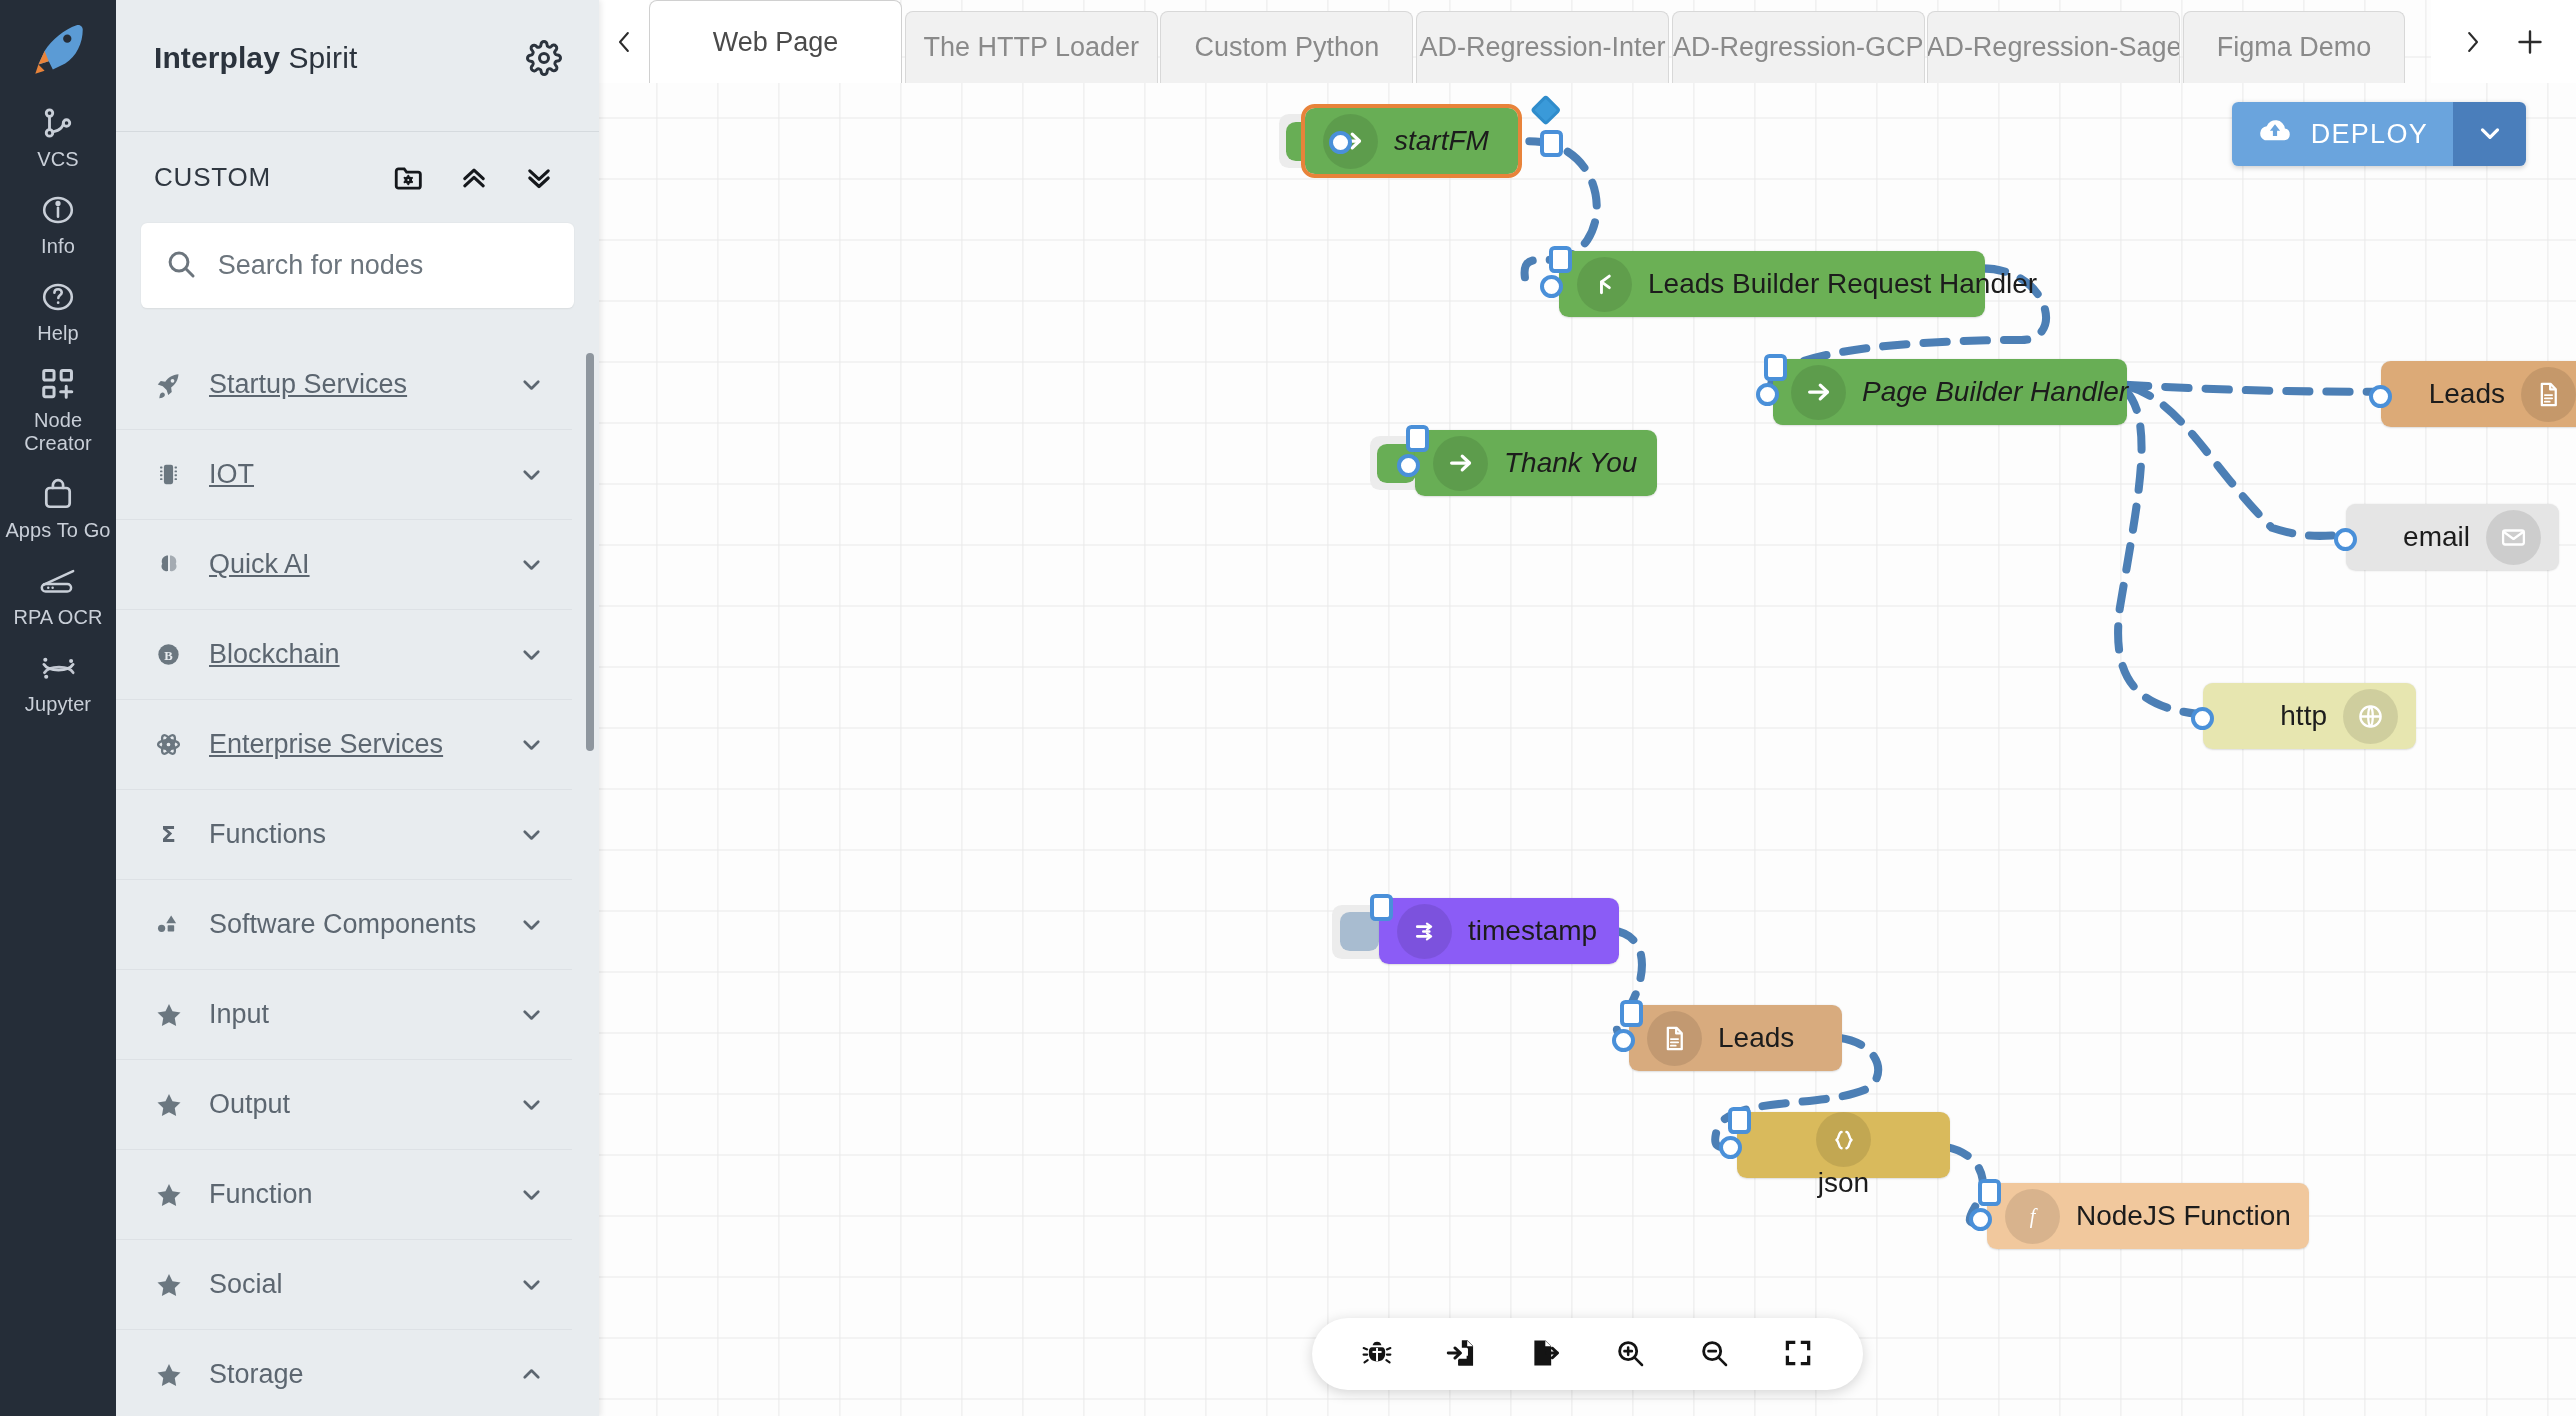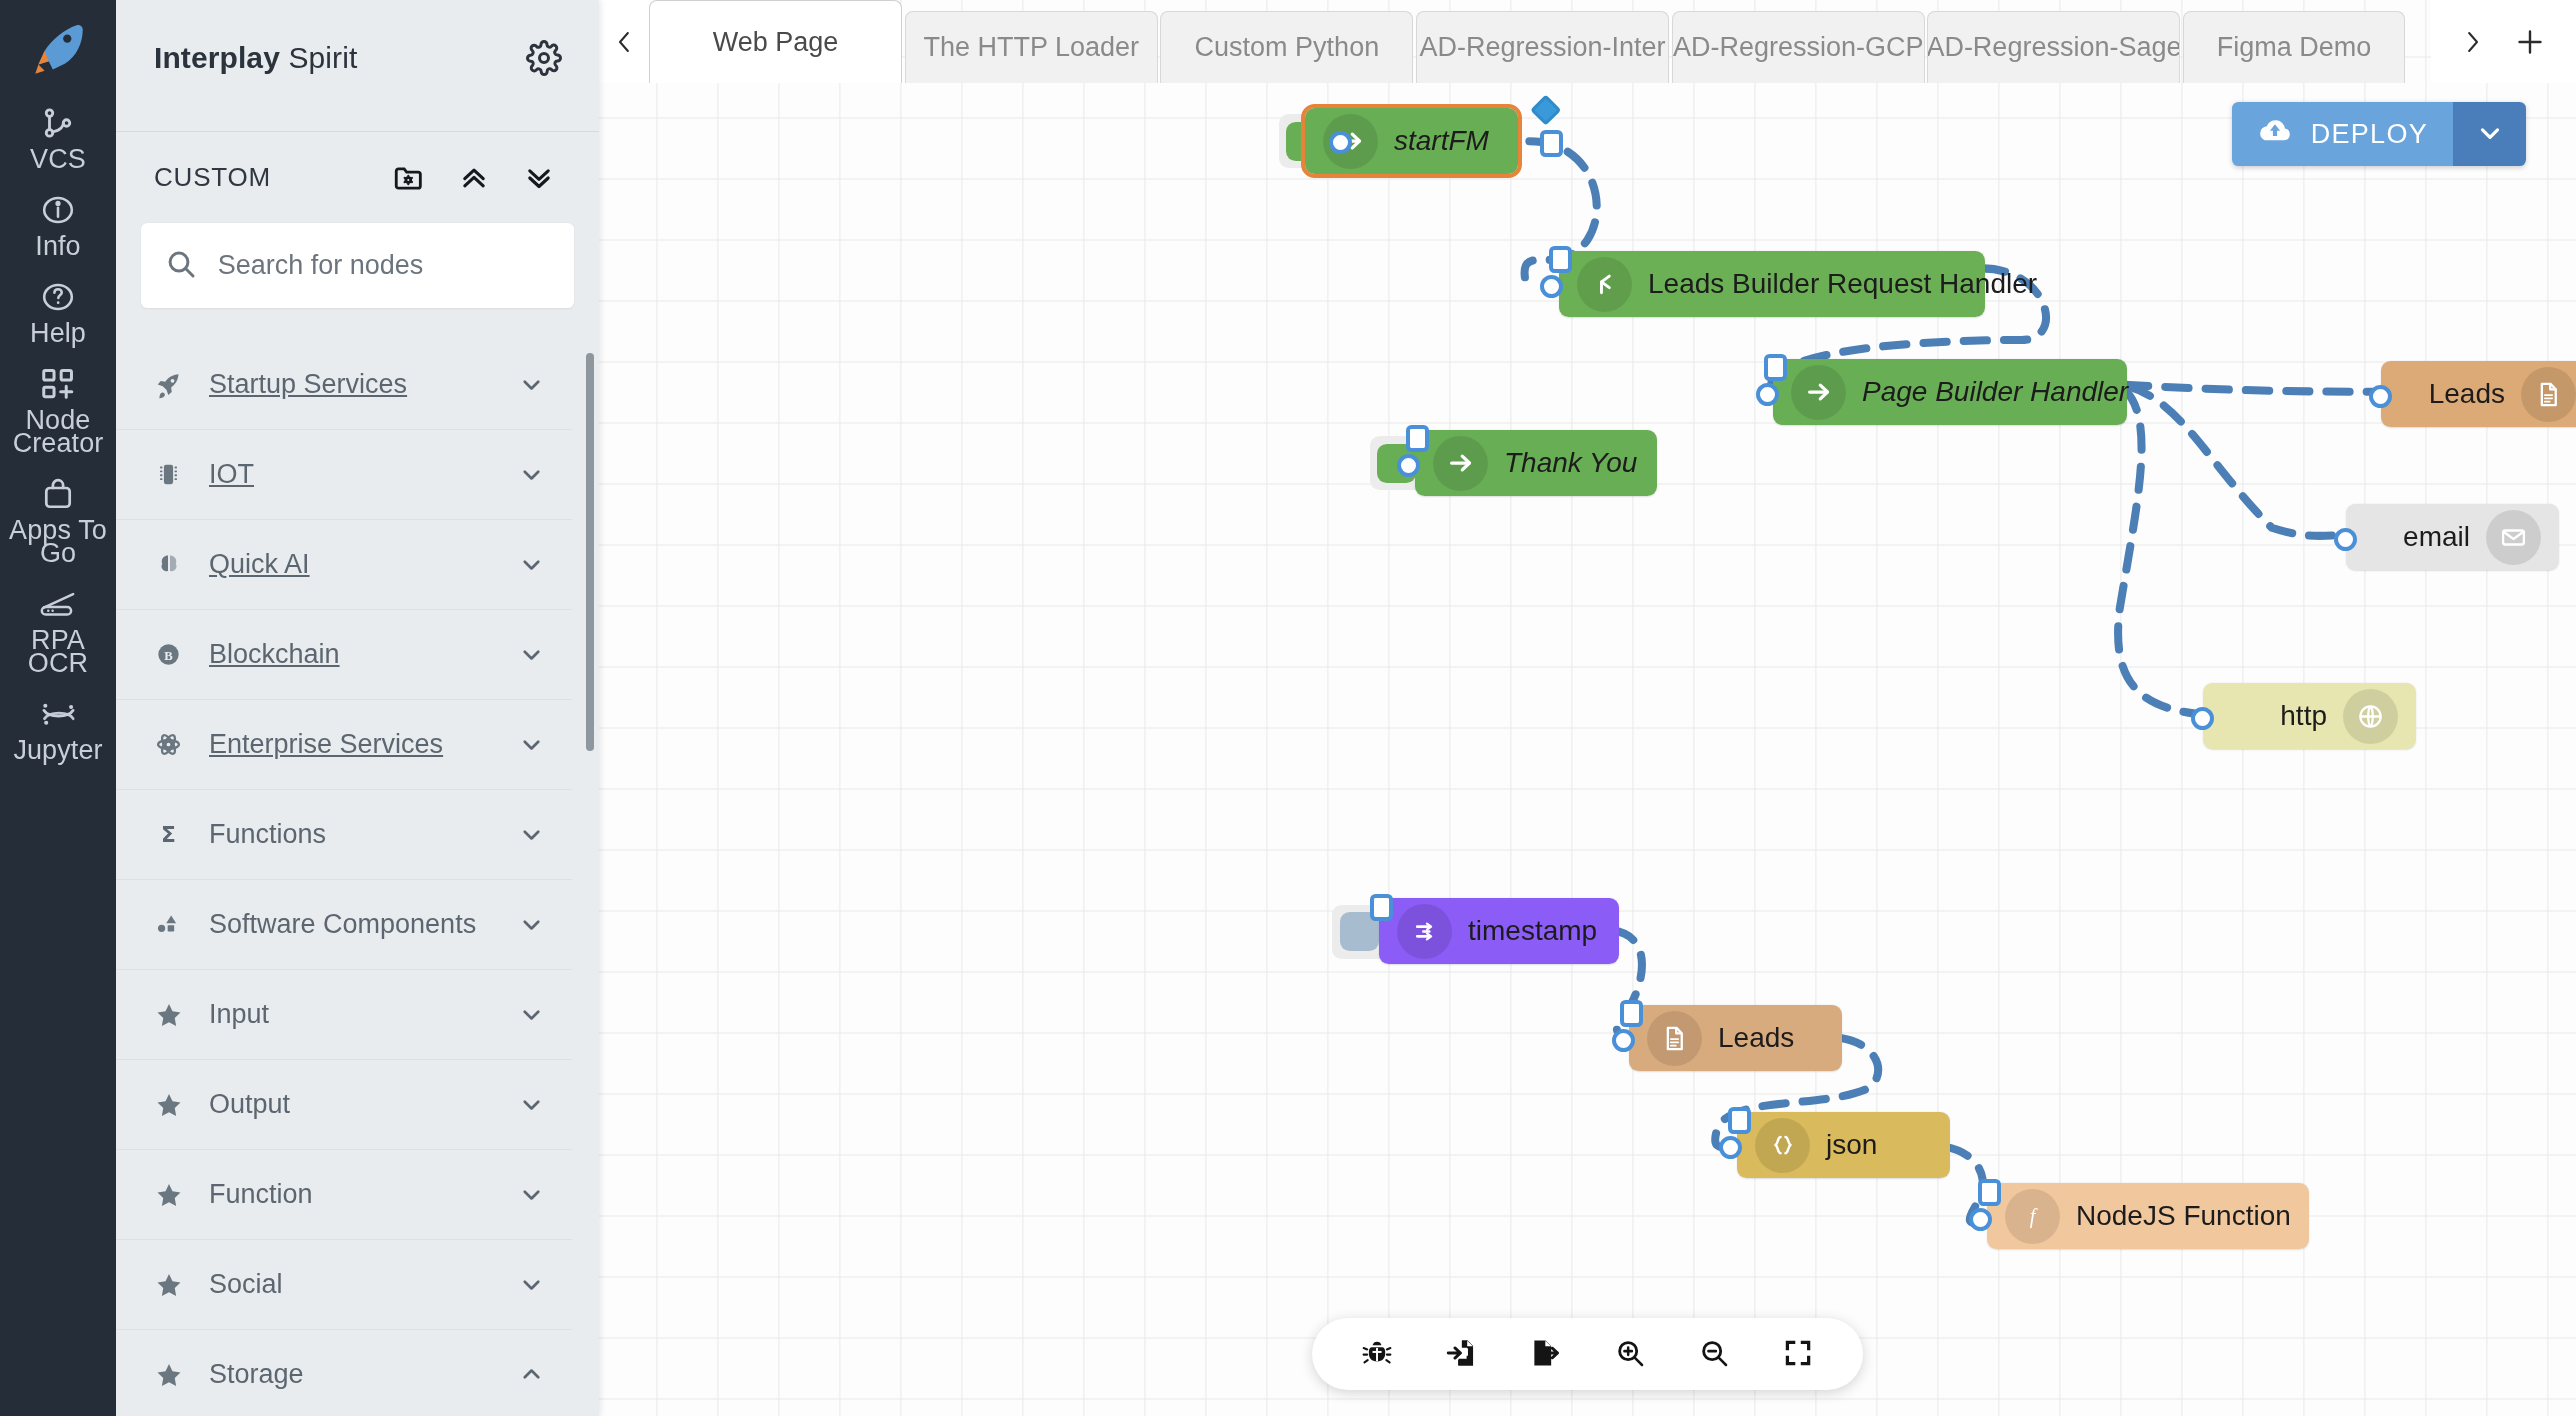--- a/index.html
+++ b/index.html
@@ -17,21 +17,21 @@
     display:flex; flex-direction:column; align-items:center;
     padding-top:9px; position:relative; z-index:30; flex:0 0 116px;
   }
   .rail-logo { width:82px; height:82px; display:flex; align-items:center; justify-content:center; margin-bottom:1.8px;}
   .rail-item {
     width:116px; display:flex; flex-direction:column; align-items:center;
     padding:10.7px 3.6px 9px 3.6px; cursor:pointer;
   }
   .rail-ico { height:39px; display:flex; align-items:center; justify-content:center; }
   .rail-lab {
-    font-size:27px; line-height:23px; color:#c9cfd8; text-align:center;
+    font-size:20px; line-height:23px; color:#c9cfd8; text-align:center;
     margin-top:5.4px; letter-spacing:0.1px; font-weight:400;
   }
   .rail-sep { width:73px; height:4.5px; background:#e8ecef; border-radius:2.7px; margin:14.3px 0 23px 0; }
   .live-badge {
     background:#e8833a; color:#fff; font-size:23px; font-weight:700;
     padding:3.6px 14.3px; border-radius:3.6px; letter-spacing:0.5px;
   }
   .rail-bottom { margin-top:auto; display:flex; flex-direction:column; align-items:center; padding-bottom:25px; }
 
   
@@ -684,21 +684,21 @@
           <path d="M6.5 3.2h7.2L18 7.6v13.2H6.5z"></path>
             <path d="M13.4 3.4v4.4H18"></path>
           <path d="M9 12.5h6M9 15.2h6M9 17.9h4" stroke-linecap="round" stroke-width="1.5"></path>
         </svg>
       </div>
       <div class="nlab">Leads</div>
     </div>
     <div class="port sq" style="left:1021px; top:1000px;"></div>
     <div class="port circ" style="left:1013px; top:1029px;"></div>
 
-    <div class="node" style="left:1138px; top:1112px; width:213px; background:#d9ba5c;">
+    <div class="node" style="left:1138px; top:1112px; width:213px; background:#d9ba5c;flex-direction:column;">
       <div class="nico">
         <svg width="30" height="30" viewBox="0 0 24 24" fill="none" stroke="#fff" stroke-width="2" stroke-linecap="round" stroke-linejoin="round">
           <path d="M10 5.5C7.6 5.5 8.2 11 6 12c2.2 1 1.6 6.5 4 6.5"></path>
           <path d="M14 5.5c2.4 0 1.8 5.5 4 6.5-2.2 1-1.6 6.5-4 6.5"></path>
         </svg>
       </div>
       <div class="nlab">json</div>
     </div>
     <div class="port sq" style="left:1129px; top:1107px;"></div>
     <div class="port circ" style="left:1120px; top:1136px;"></div>

